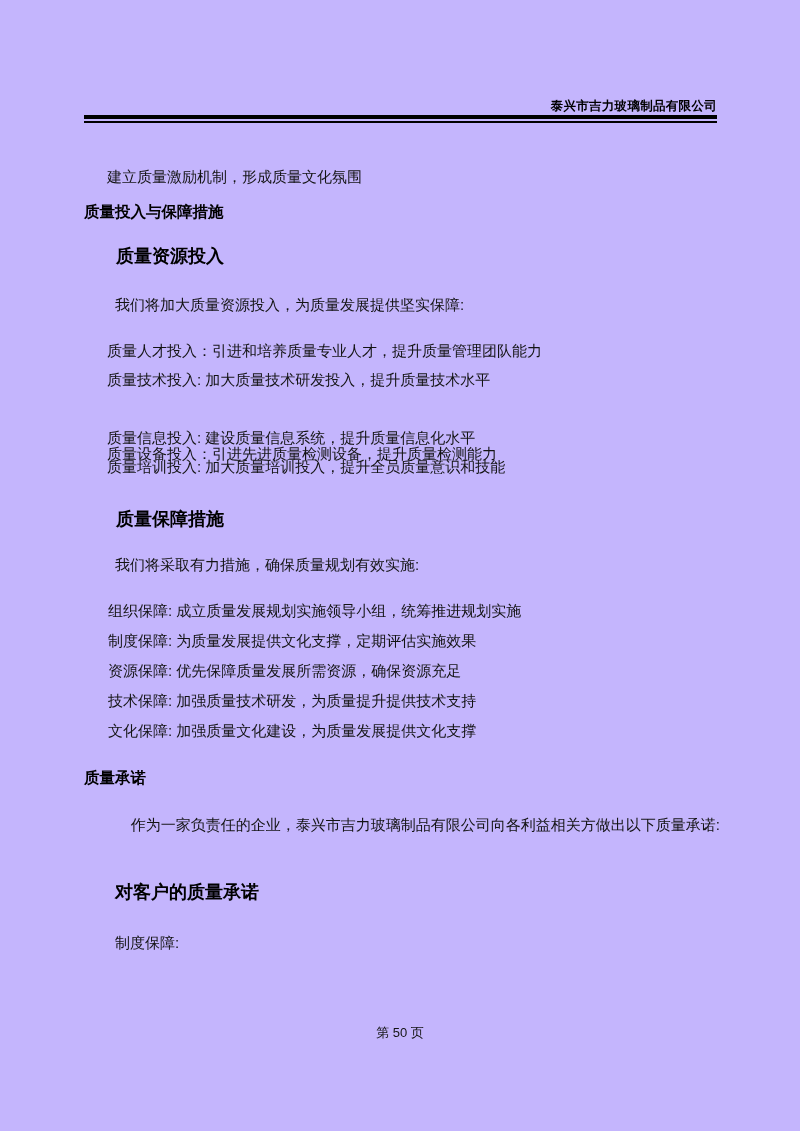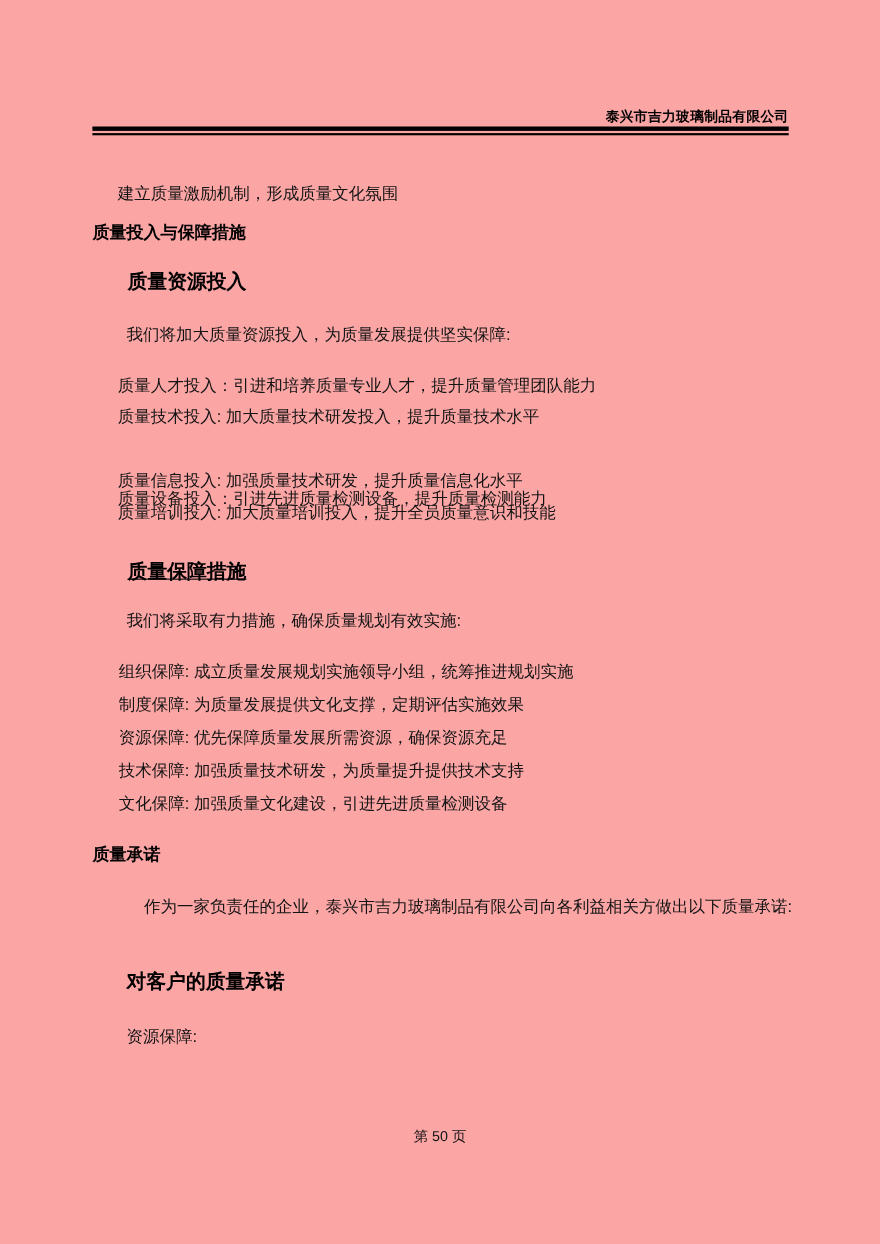--- a/index.html
+++ b/index.html
@@ -2,21 +2,21 @@
 <html><head>
 <meta charset="utf-8">
 <style>
   * { margin: 0; padding: 0; box-sizing: border-box; }
   html, body { background: #e8e8e8; }
   .page {
     position: relative;
     width: 800px;
     height: 1131px;
     margin: 0 auto;
-    background: #fca5a5;
+    background: #c4b5fd;
     font-family: "Liberation Sans", "DejaVu Sans", sans-serif;
     color: #000000;
     overflow: hidden;
   }
   .abs { position: absolute; white-space: nowrap; }
   .hdr-text {
     top: 98px;
     right: 83px;
     font-size: 12.5px;
     font-weight: bold;
@@ -71,36 +71,36 @@
 
   <div class="abs h2" style="left:84px; top:203px;">质量投入与保障措施</div>
 
   <div class="abs h3" style="left:116px; top:246px;">质量资源投入</div>
 
   <div class="abs body-line" style="left:115px; top:296px;">我们将加大质量资源投入，为质量发展提供坚实保障:</div>
 
   <div class="abs body-line" style="left:107px; top:342px;">质量人才投入：引进和培养质量专业人才，提升质量管理团队能力</div>
   <div class="abs body-line" style="left:107px; top:371px;">质量技术投入: 加大质量技术研发投入，提升质量技术水平</div>
   <div class="abs body-line" style="left:107px; top:400px;margin-top:45px;">质量设备投入：引进先进质量检测设备，提升质量检测能力</div>
-  <div class="abs body-line" style="left:107px; top:429px;">质量信息投入: 加强质量技术研发，提升质量信息化水平</div>
+  <div class="abs body-line" style="left:107px; top:429px;">质量信息投入: 建设质量信息系统，提升质量信息化水平</div>
   <div class="abs body-line" style="left:107px; top:458px;">质量培训投入: 加大质量培训投入，提升全员质量意识和技能</div>
 
-  <div class="abs h3" style="left:116px; top:509px;text-decoration:underline;">质量保障措施</div>
+  <div class="abs h3" style="left:116px; top:509px;">质量保障措施</div>
 
   <div class="abs body-line" style="left:115px; top:556px;">我们将采取有力措施，确保质量规划有效实施:</div>
 
   <div class="abs body-line" style="left:108px; top:602px;">组织保障: 成立质量发展规划实施领导小组，统筹推进规划实施</div>
   <div class="abs body-line" style="left:108px; top:632px;">制度保障: 为质量发展提供文化支撑，定期评估实施效果</div>
   <div class="abs body-line" style="left:108px; top:662px;">资源保障: 优先保障质量发展所需资源，确保资源充足</div>
   <div class="abs body-line" style="left:108px; top:692px;">技术保障: 加强质量技术研发，为质量提升提供技术支持</div>
-  <div class="abs body-line" style="left:108px; top:722px;">文化保障: 加强质量文化建设，引进先进质量检测设备</div>
+  <div class="abs body-line" style="left:108px; top:722px;">文化保障: 加强质量文化建设，为质量发展提供文化支撑</div>
 
   <div class="abs h2" style="left:84px; top:769px;">质量承诺</div>
 
   <div class="abs wrap-para" style="top:810px;">作为一家负责任的企业，泰兴市吉力玻璃制品有限公司向各利益相关方做出以下质量承诺:</div>
 
   <div class="abs h3" style="left:115px; top:882px;">对客户的质量承诺</div>
 
-  <div class="abs body-line" style="left:115px; top:934px;">资源保障:</div>
+  <div class="abs body-line" style="left:115px; top:934px;">制度保障:</div>
 
   <div class="abs footer">第 50 页</div>
 
 </div>
 
 </body></html>

